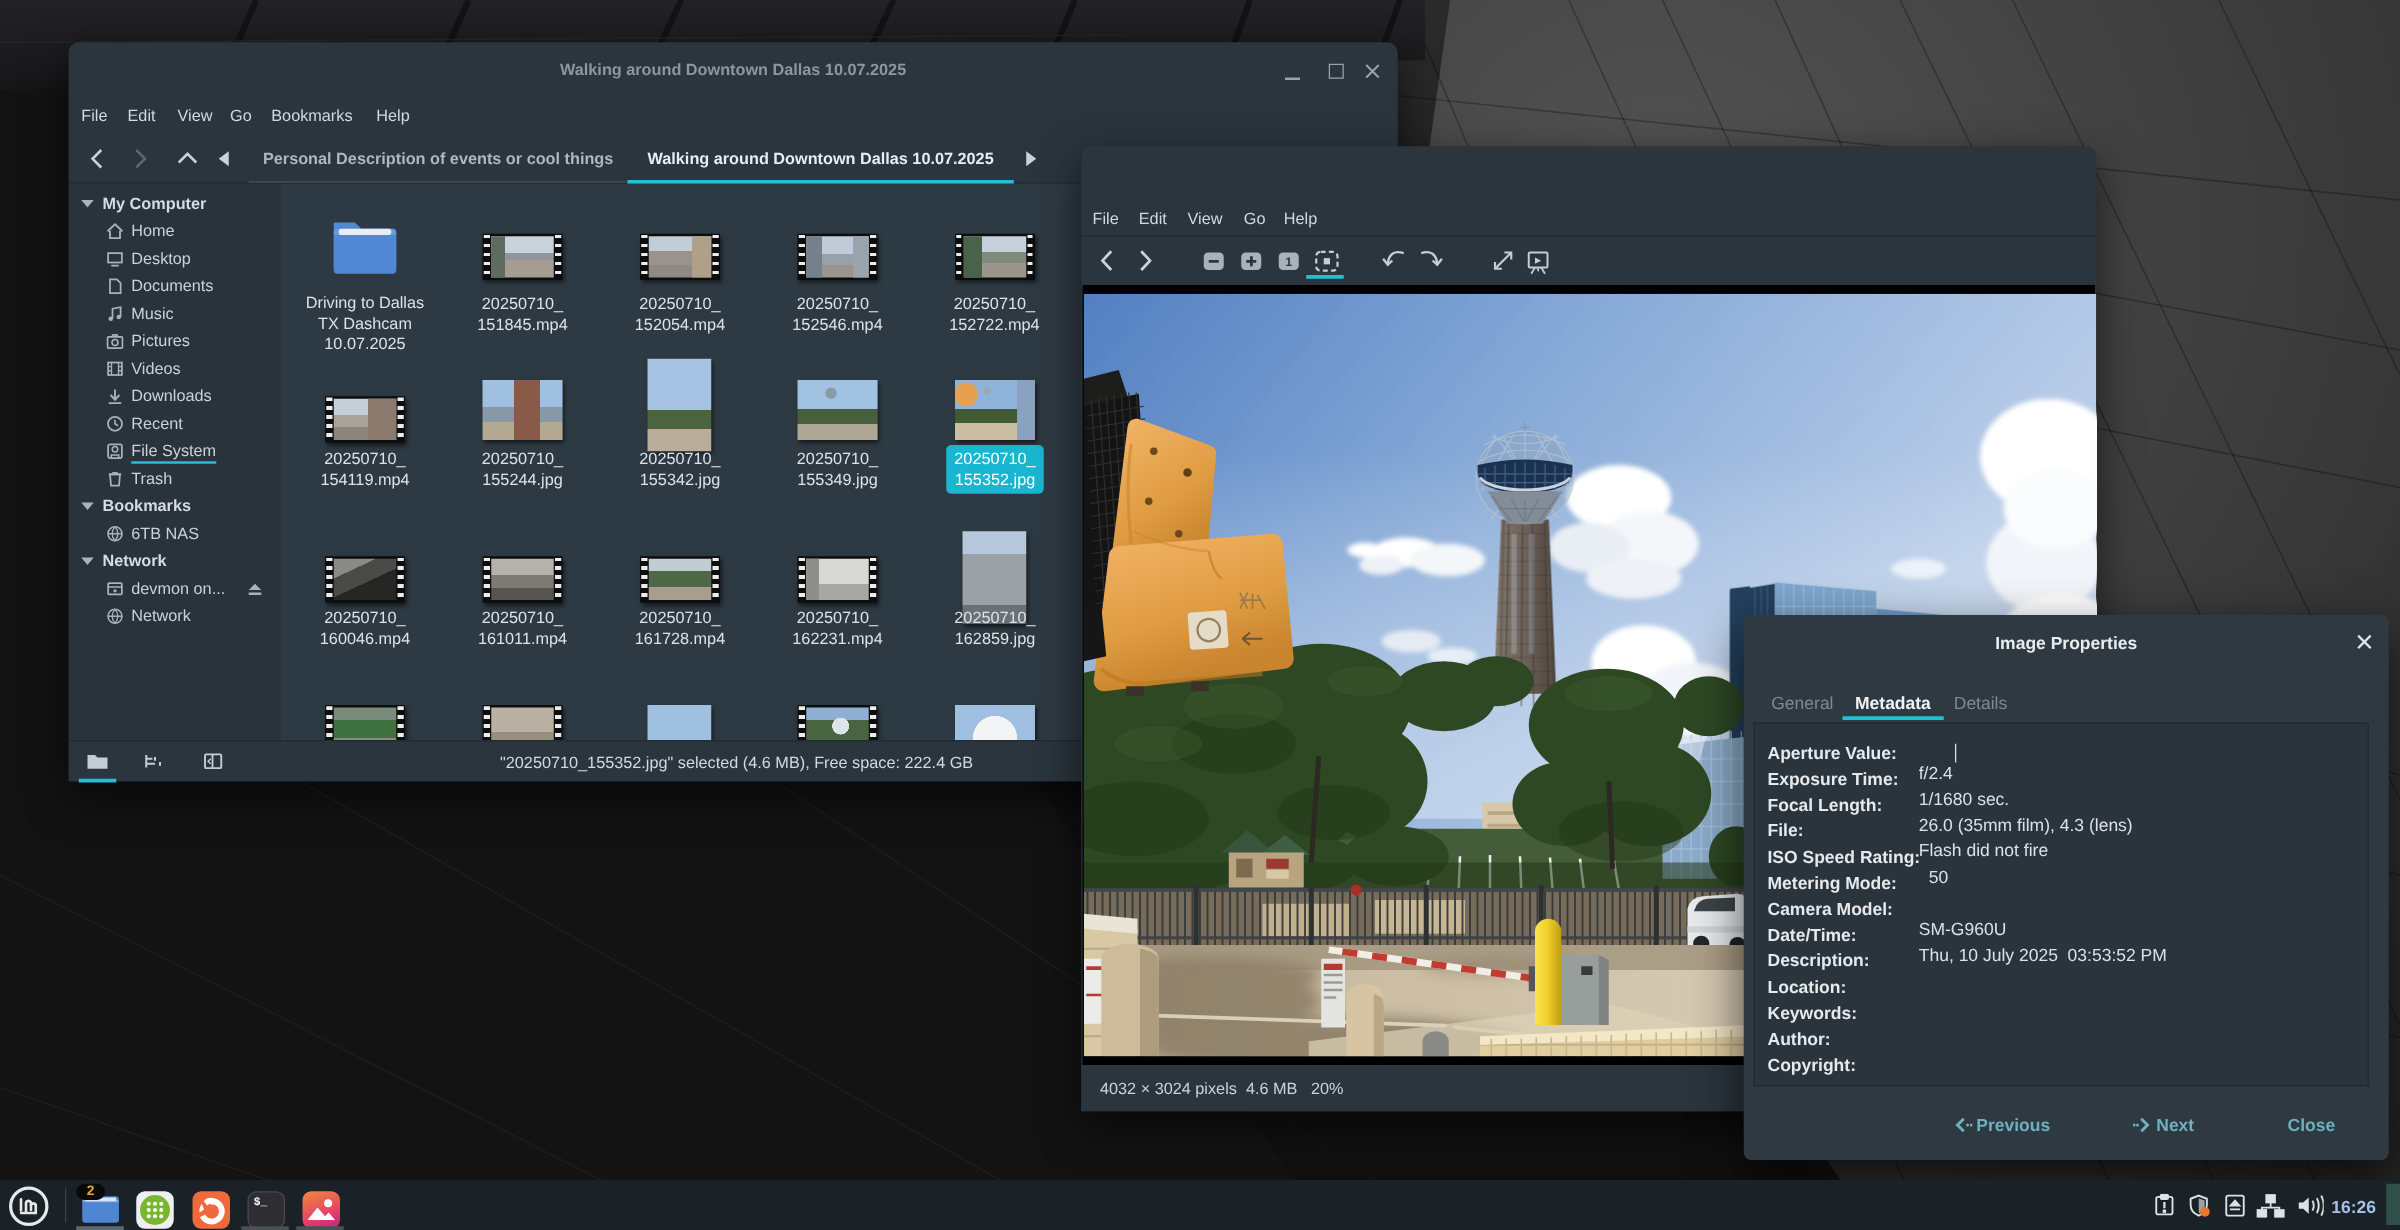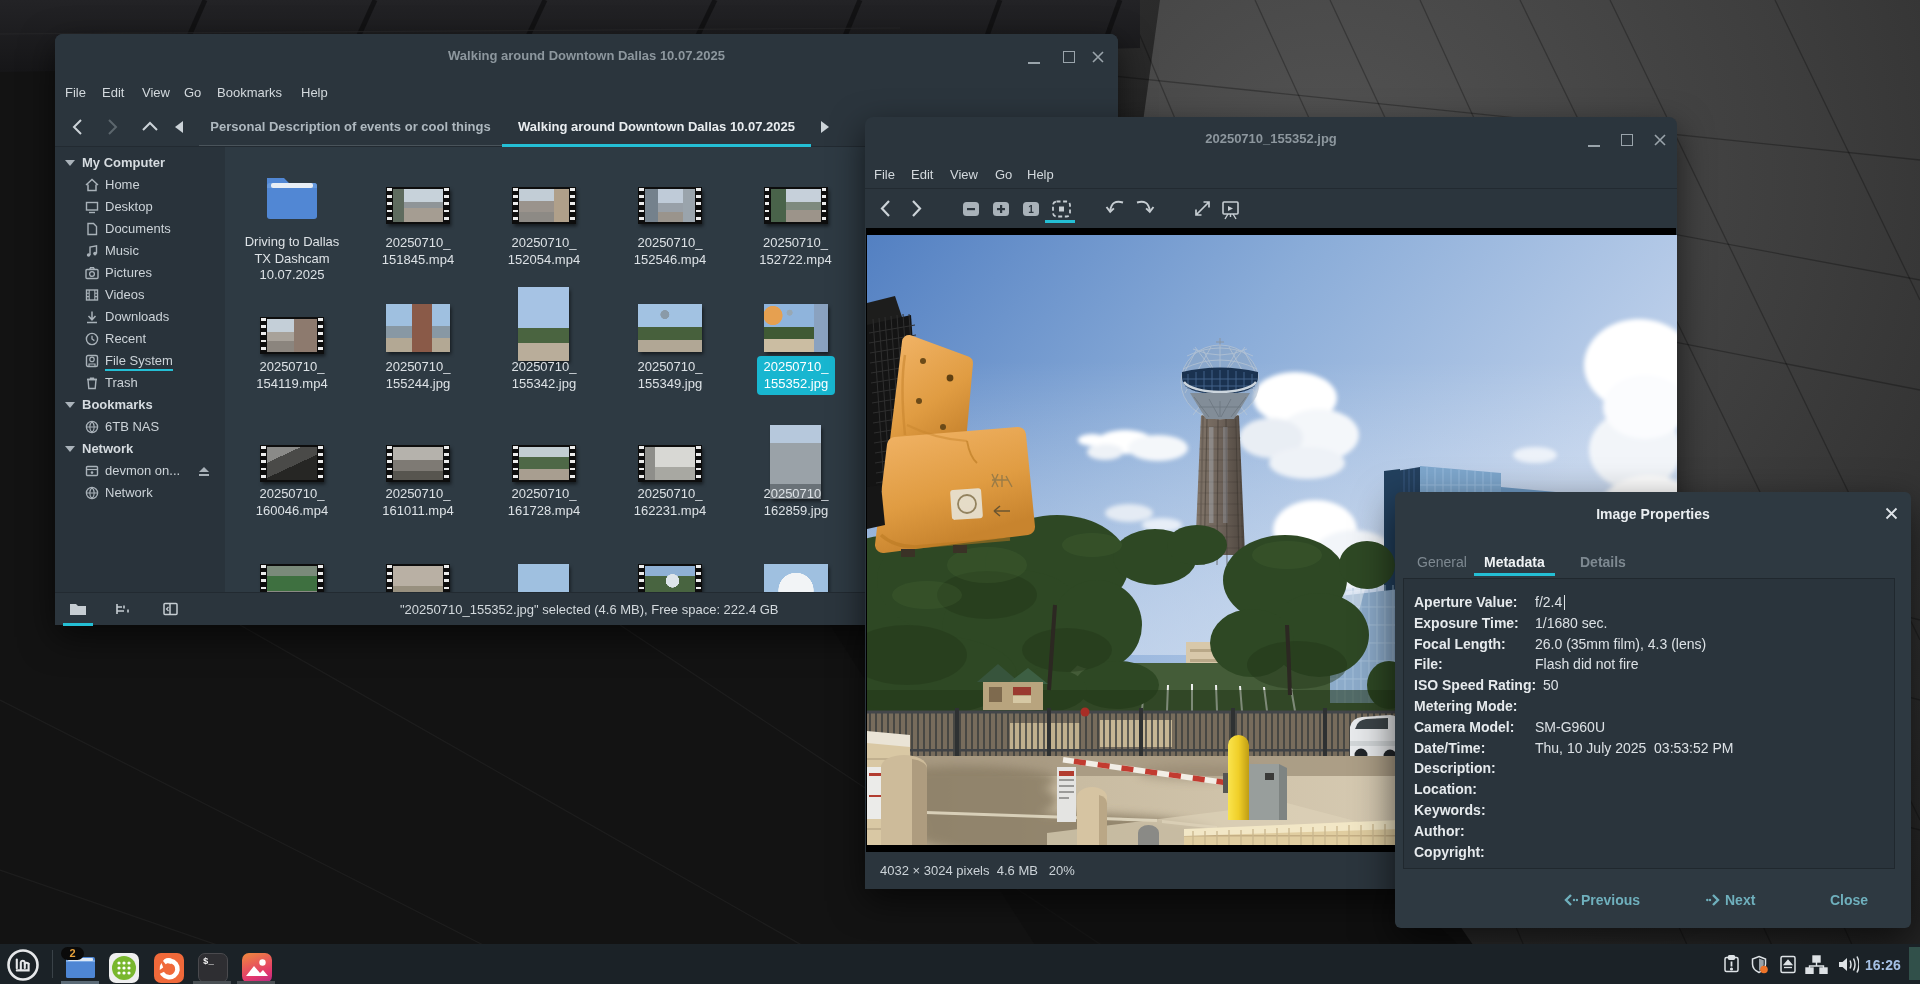--- a/index.html
+++ b/index.html
@@ -28,21 +28,21 @@
   #viewer{left:865px;top:117px;width:812px;height:772px;background:#2b353d;border-radius:8px 8px 0 0;}
   #viewer .menubar{position:absolute;left:0;top:43px;width:100%;height:28px;}
   #viewer .mline{position:absolute;left:0;top:71px;width:100%;height:1px;background:#222a31;}
   #viewer .toolbar{position:absolute;left:0;top:72px;width:100%;height:39px;}
   #viewer .imgarea{position:absolute;left:1px;top:111px;width:810px;height:624px;background:#000;}
   #viewer .statusbar{position:absolute;left:0;top:735px;width:100%;height:37px;background:#2b353d;}
   
   #dlg{left:1395px;top:492px;width:516px;height:436px;background:#2e3941;border-radius:6px;box-shadow:0 14px 40px rgba(0,0,0,.65);}
   .drow{position:absolute;left:19px;width:480px;height:21px;}
   .drow b{position:absolute;left:0;top:0;font-size:14px;color:#e6eaed;font-weight:bold;}
-  .drow span{position:absolute;left:121px;top:0;font-size:14px;color:#dce1e5;white-space:pre;}
+  .drow span{position:absolute;left:121px;top:16px;font-size:14px;color:#dce1e5;white-space:pre;}
   
   #panel{position:absolute;left:0;top:944px;width:1920px;height:40px;background:#1b2227;z-index:50;}
   
   .film{position:absolute;width:64px;height:37px;background:#0d0d0d;box-shadow:1.5px 2.5px 3.5px rgba(0,0,0,.55);}
   .film .sc{position:absolute;left:7px;top:2px;width:50px;height:33px;}
   .film::before,.film::after{content:"";position:absolute;top:1px;width:4.2px;height:35px;z-index:2;
     background:repeating-linear-gradient(180deg,#ececec 0 2.8px,#0d0d0d 2.8px 7.2px);}
   .film::before{left:1.4px}.film::after{right:1.4px}
   .ph{position:absolute;box-shadow:1.5px 2.5px 3.5px rgba(0,0,0,.55);}
 </style>
@@ -344,28 +344,20 @@
    <rect x="95" y="3.5" width="13" height="11" rx="1" stroke="#c6cdd2" stroke-width="1.5" fill="none"></rect>
    <path d="M101,3.5 V14.5" stroke="#c6cdd2" stroke-width="1.5"></path>
         <path d="M99.5,7 l-2,2 2,2" stroke="#c6cdd2" stroke-width="1.2" fill="none"></path>
   </svg>
   <div class="abs" style="left:8px;top:30px;width:30px;height:2.5px;background:#24bfd5;"></div>
   <div class="abs" style="left:345px;top:9px;font-size:13px;color:#d3d9dd;">"20250710_155352.jpg" selected (4.6 MB), Free space: 222.4 GB</div>
  </div>
 </div>
 
 <div class="win" id="viewer">
- <div class="titlebar" style="position:absolute;left:0;top:0;width:100%;height:43px;">
-  <div class="wtitle">20250710_155352.jpg</div>
-  <div class="abs" style="left:723px;top:28px;width:12px;height:2px;background:#9aa4ab;"></div>
-  <div class="abs" style="left:756px;top:17px;width:12px;height:12px;border:1.5px solid #9aa4ab;"></div>
-  <svg class="abs" style="left:788px;top:16px" width="14" height="14" viewBox="0 0 14 14">
-        <path d="M2,2 L12,12 M12,2 L2,12" stroke="#9aa4ab" stroke-width="1.6"></path>
-      </svg>
- </div>
  <div class="menubar">
   <span class="mitem" style="left:9px">File</span>
   <span class="mitem" style="left:46px">Edit</span>
   <span class="mitem" style="left:85px">View</span>
   <span class="mitem" style="left:130px">Go</span>
   <span class="mitem" style="left:162px">Help</span>
  </div>
  <div class="mline"></div>
  <div class="toolbar">
   <svg class="abs" style="left:0;top:0" width="400" height="39" viewBox="0 0 400 39">
@@ -687,21 +679,21 @@
  </div>
 </div>
 
 <div class="win" id="dlg">
  <div class="abs" style="width:100%;text-align:center;top:14px;font-weight:bold;font-size:14px;color:#e9edf0;">Image Properties</div>
  <svg class="abs" style="left:489px;top:14px" width="15" height="15" viewBox="0 0 15 15">
       <path d="M2.5,2.5 L12.5,12.5 M12.5,2.5 L2.5,12.5" stroke="#dfe4e8" stroke-width="1.8"></path>
     </svg>
  <div class="abs" style="left:22px;top:62px;font-size:14px;font-weight:normal;color:#7e8991;text-align:right;">General</div>
  <div class="abs" style="left:89px;top:62px;font-size:14px;font-weight:bold;color:#f0f3f5;">Metadata</div>
- <div class="abs" style="left:168px;top:62px;font-size:14px;font-weight:bold;color:#7e8991;margin-left:17px;">Details</div>
+ <div class="abs" style="left:168px;top:62px;font-size:14px;font-weight:normal;color:#7e8991;">Details</div>
  <div class="abs" style="left:79px;top:81px;width:81px;height:3px;background:#24bfd5;"></div>
  <div class="abs" style="left:8px;top:86px;width:492px;height:291px;background:#2a343c;border:1px solid #20282e;"></div>
  <div class="drow" style="top:102px">
       <b>Aperture Value:</b>
       <span>f/2.4</span>
       <div class="abs" style="left:150px;top:1px;width:1.2px;height:15px;background:#dce1e5;"></div>
     </div>
  <div class="drow" style="top:123px">
       <b>Exposure Time:</b>
       <span>1/1680 sec.</span>

